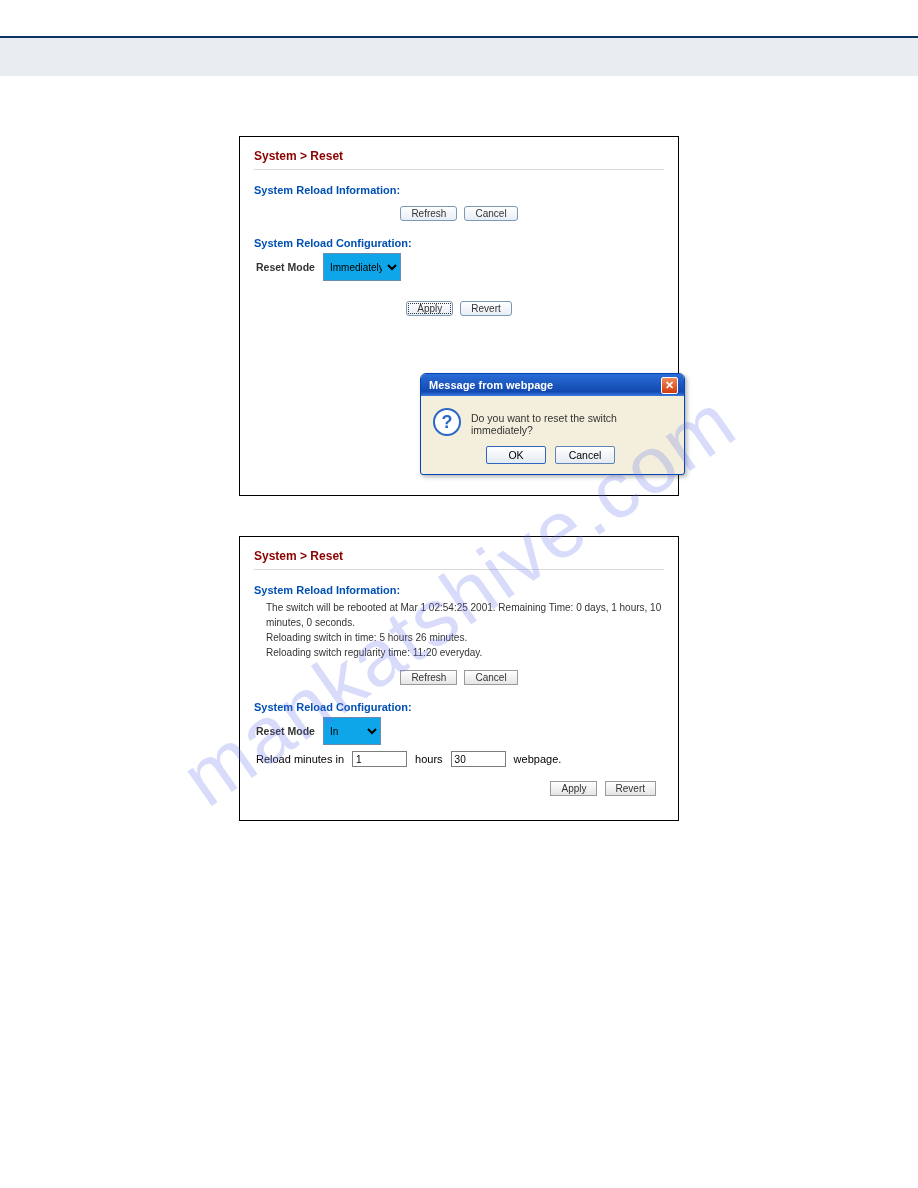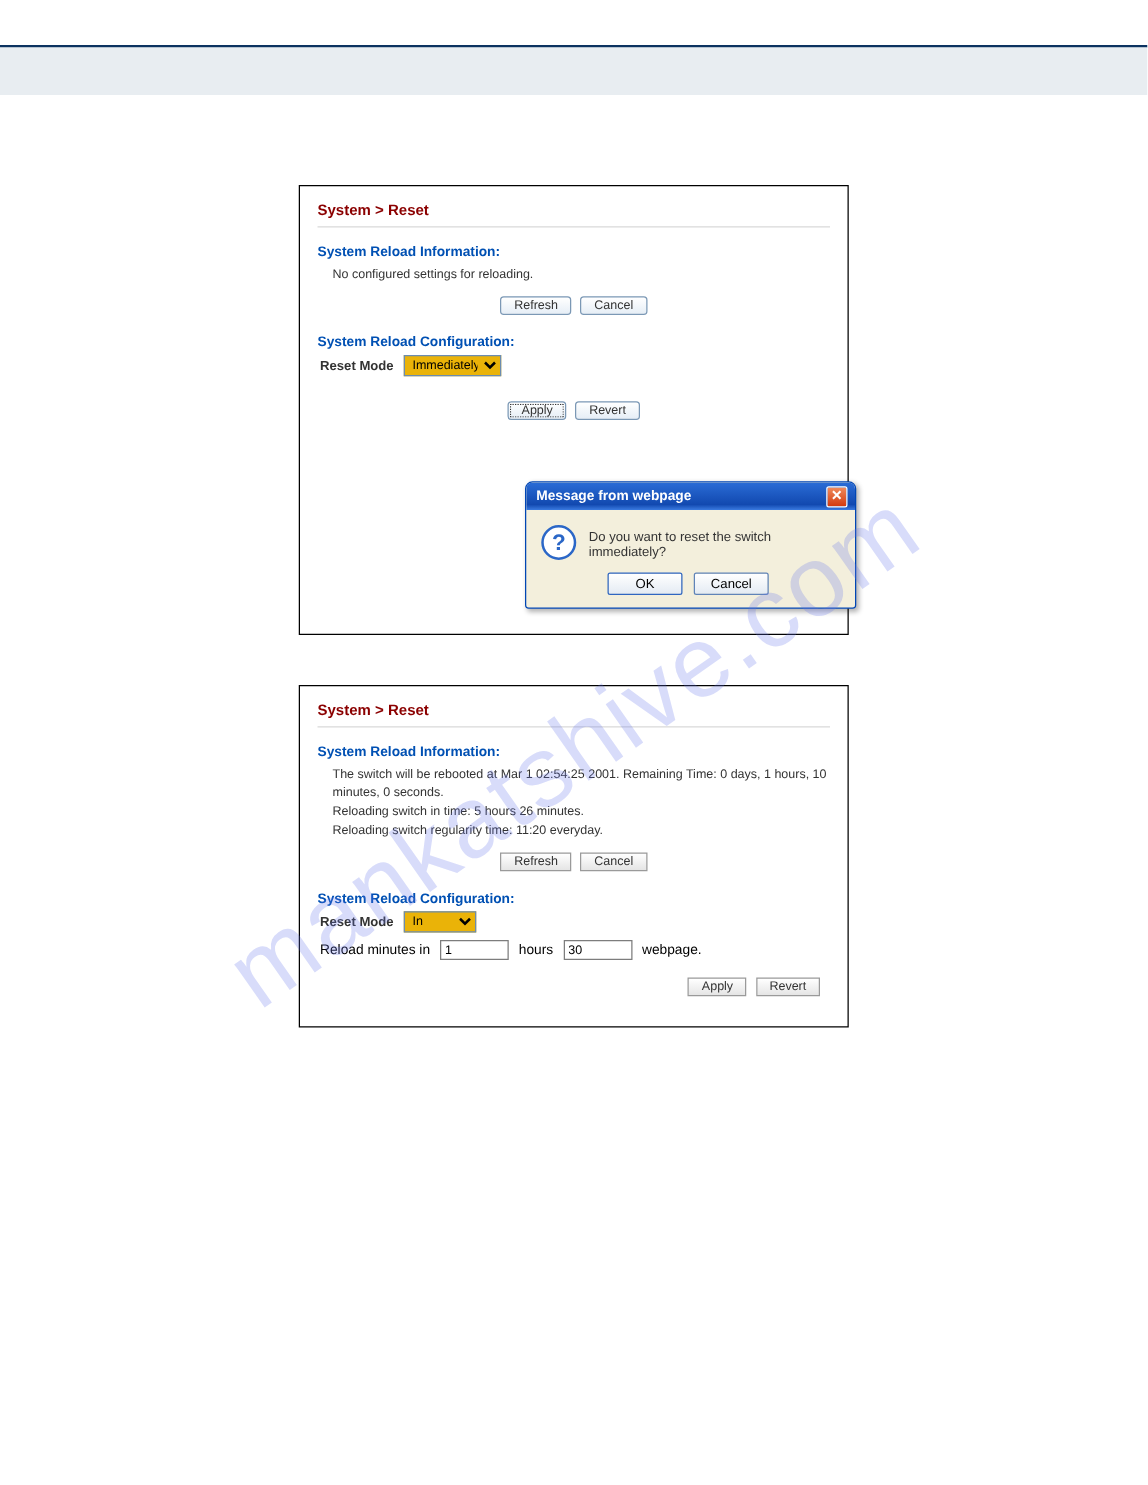--- a/index.html
+++ b/index.html
@@ -18,21 +18,21 @@
   .gray-band {
     height: 38px;
     background: #e8edf1;
   }
   .page-content {
     padding-top: 60px;
     padding-bottom: 60px;
   }
   .screenshot-box {
     width: 440px;
-    margin: 12px auto 40px auto;
+    margin: 0 auto 40px auto;
     border: 1.5px solid #000;
     background: #ffffff;
     position: relative;
     padding: 8px 14px 20px 14px;
   }
   .breadcrumb {
     color: #8b0000;
     font-weight: bold;
     font-size: 12px;
     padding: 4px 0 6px 0;
@@ -85,23 +85,23 @@
     margin: 2px 0 2px 0;
   }
   .label-bold {
     font-weight: bold;
     font-size: 10.5px;
     color: #333;
   }
   select.dropdown {
     font-size: 10px;
     border: 1px solid #6b8cb0;
-    background: #eab308;
+    background: #0ea5e9;
     padding: 0 2px;
-    height: 17px;
+    height: 28px;
   }
   input.text-in {
     font-size: 10px;
     border: 1px solid #7d7d7d;
     height: 16px;
     padding: 0 3px;
     width: 55px;
   }
   .note-text {
     color: #1d4d8a;
@@ -217,21 +217,20 @@
 <div class="gray-band"></div>
 
 <div class="watermark">mankatshive.com</div>
 
 <div class="page-content">
 
   <div class="screenshot-box" style="height:360px;">
     <div class="breadcrumb">System &gt; Reset</div>
 
     <div class="section-title">System Reload Information:</div>
-    <div class="info-text">No configured settings for reloading.</div>
 
     <div class="btn-row">
       <button class="ui-btn">Refresh</button>
       <button class="ui-btn">Cancel</button>
     </div>
 
     <div class="section-title">System Reload Configuration:</div>
     <div class="form-row" style="margin-left:2px;">
       <span class="label-bold">Reset Mode</span>
       <select class="dropdown" style="width:78px;">

